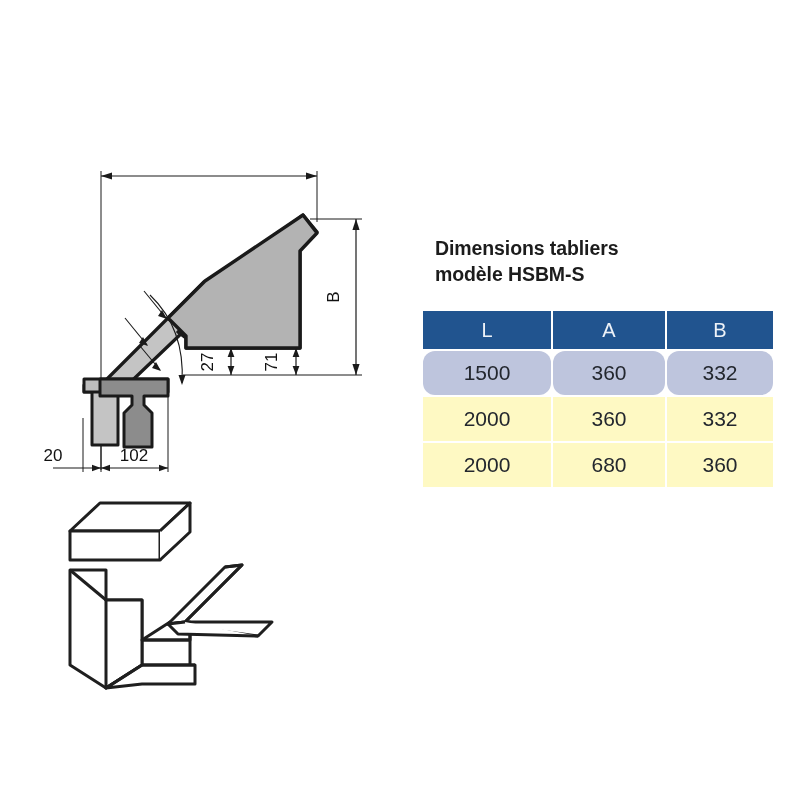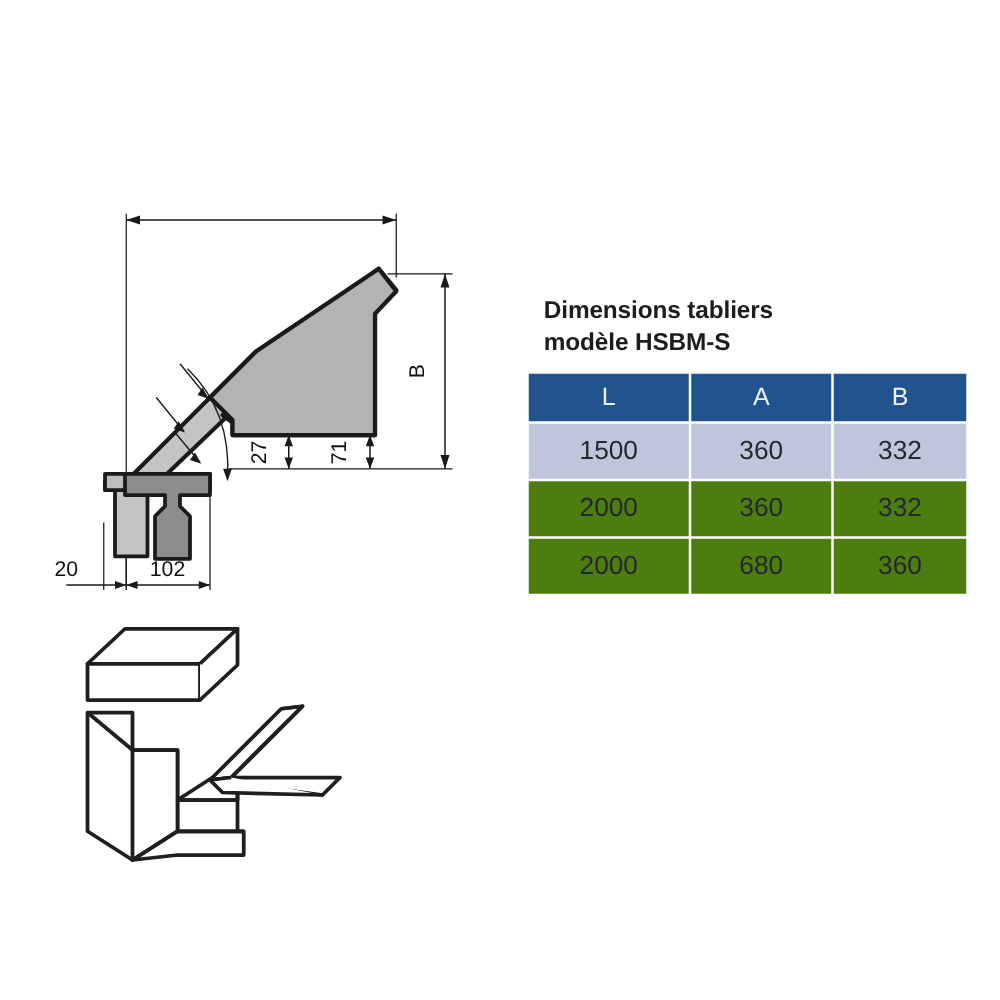--- a/index.html
+++ b/index.html
@@ -39,21 +39,21 @@
     top: 236px;
     width: 348px;
   }
 
   #table-title {
     font-size: 19.5px;
     font-weight: bold;
     line-height: 1.32;
     color: #1c1c1c;
     letter-spacing: -0.1px;
-    margin: 0 0 10px 14px;
+    margin: 0 0 22px 14px;
     white-space: pre-line;
   }
 
   #dims-table {
     border-collapse: separate;
     border-spacing: 2px;
     width: 348px;
     table-layout: fixed;
   }
   #dims-table col.c-l { width: 128px; }
@@ -73,22 +73,22 @@
   }
   #dims-table td {
     font-size: 21px;
     height: 44px;
     text-align: center;
     vertical-align: middle;
     color: #23272e;
     border: 0;
     padding: 0;
   }
-  #dims-table tbody tr.row-odd td  { background: #bec5dd; }
-  #dims-table tbody tr.row-even td { background: #4d7c0f; margin-left: 40px; }
+  #dims-table tbody tr.row-odd td  { background: #bec5dd; border-radius: 12px; }
+  #dims-table tbody tr.row-even td { background: #fef9c3; margin-left: 40px; }
 
   
   .dimtext {
     font-family: "Liberation Sans", sans-serif;
     font-size: 17px;
     fill: #111111;
   }
 </style>
 </head>
 <body>

